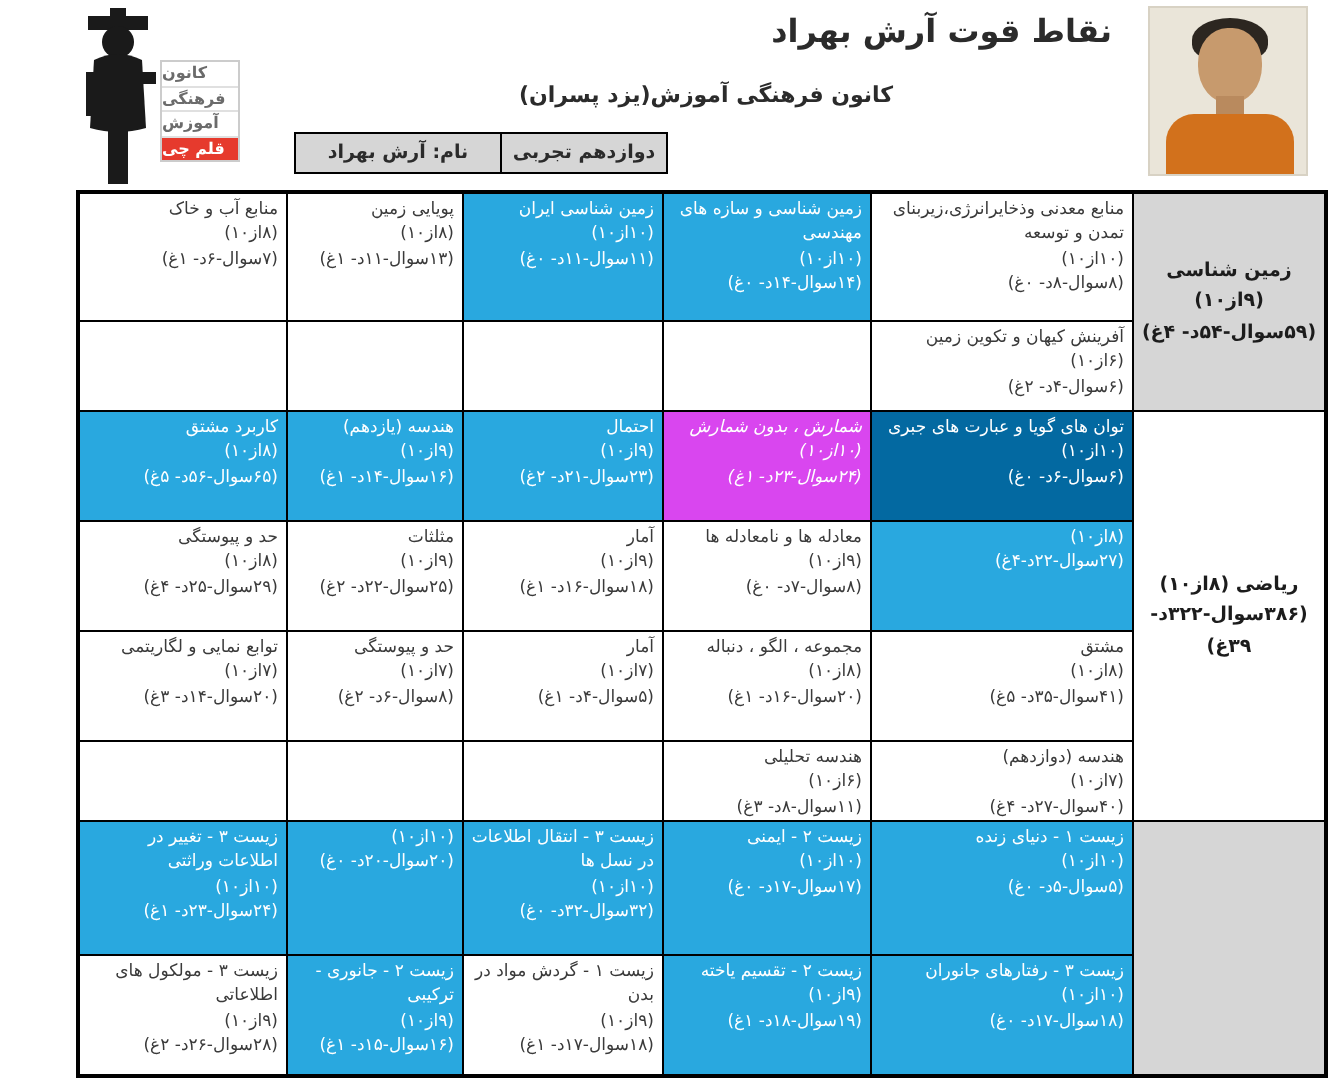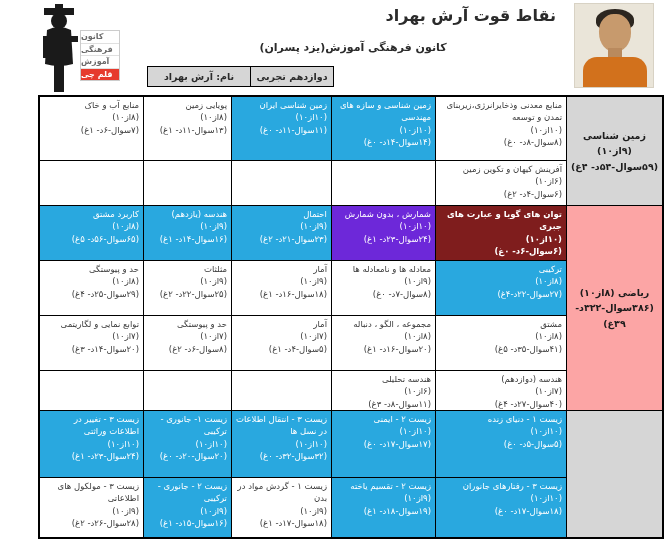--- a/index.html
+++ b/index.html
@@ -129,21 +129,21 @@
   <div class="face"></div>
   <div class="neck"></div>
   <div class="shirt"></div>
 </div>
 
 <div class="grid">
     <div class="cell cat" style="background: rgb(214, 214, 214); grid-area: 1 / 1 / span 2;">
       <span>زمین شناسی (۹از۱۰)</span>
       <span>(۵۹سوال-۵۴د- ۴غ)</span>
     </div>
-    <div class="cell cat" style="background: #fca5a5; grid-area: 3 / 1 / span 4; align-items: center;">
+    <div class="cell cat" style="background: #ffffff; grid-area: 3 / 1 / span 4; align-items: center;">
       <span>ریاضی (۸از۱۰)</span>
       <span>(۳۸۶سوال-۳۲۲د- ۳۹غ)</span>
     </div>
     <div class="cell cat" style="background: rgb(214, 214, 214); grid-area: 7 / 1 / span 2;">
       <span></span>
       <span></span>
     </div>
     <div class="cell" style="grid-area: 1 / 2;">
       <span class="t">منابع معدنی وذخایرانرژی،زیربنای تمدن و توسعه</span>
       <span class="s">(۱۰از۱۰)</span>
@@ -171,47 +171,46 @@
     </div>
     <div class="cell" style="grid-area: 2 / 2;">
       <span class="t">آفرینش کیهان و تکوین زمین</span>
       <span class="s">(۶از۱۰)</span>
       <span class="d">(۶سوال-۴د- ۲غ)</span>
     </div>
     <div class="cell" style="grid-area: 2 / 3;"></div>
     <div class="cell" style="grid-area: 2 / 4;"></div>
     <div class="cell" style="grid-area: 2 / 5;"></div>
     <div class="cell" style="grid-area: 2 / 6;"></div>
-    <div class="cell hl" style="background: #7f1d1d; grid-area: 3 / 2; font-weight: bold;">
+    <div class="cell hl" style="background: #0369a1; grid-area: 3 / 2;">
       <span class="t">توان های گویا و عبارت های جبری</span>
       <span class="s">(۱۰از۱۰)</span>
       <span class="d">(۶سوال-۶د- ۰غ)</span>
     </div>
-    <div class="cell hl" style="background: #6d28d9; grid-area: 3 / 3;">
+    <div class="cell hl" style="background: #d946ef; grid-area: 3 / 3; font-style: italic;">
       <span class="t">شمارش ، بدون شمارش</span>
       <span class="s">(۱۰از۱۰)</span>
       <span class="d">(۲۴سوال-۲۳د- ۱غ)</span>
     </div>
     <div class="cell hl" style="background: rgb(41, 168, 223); grid-area: 3 / 4;">
       <span class="t">احتمال</span>
       <span class="s">(۹از۱۰)</span>
       <span class="d">(۲۳سوال-۲۱د- ۲غ)</span>
     </div>
     <div class="cell hl" style="background: rgb(41, 168, 223); grid-area: 3 / 5;">
       <span class="t">هندسه (یازدهم)</span>
       <span class="s">(۹از۱۰)</span>
       <span class="d">(۱۶سوال-۱۴د- ۱غ)</span>
     </div>
     <div class="cell hl" style="background: rgb(41, 168, 223); grid-area: 3 / 6;">
       <span class="t">کاربرد مشتق</span>
       <span class="s">(۸از۱۰)</span>
       <span class="d">(۶۵سوال-۵۶د- ۵غ)</span>
     </div>
     <div class="cell hl" style="background: rgb(41, 168, 223); grid-area: 4 / 2;">
-      <span class="t">ترکیبی</span>
       <span class="s">(۸از۱۰)</span>
       <span class="d">(۲۷سوال-۲۲د-۴غ)</span>
     </div>
     <div class="cell" style="grid-area: 4 / 3;">
       <span class="t">معادله ها و نامعادله ها</span>
       <span class="s">(۹از۱۰)</span>
       <span class="d">(۸سوال-۷د- ۰غ)</span>
     </div>
     <div class="cell" style="grid-area: 4 / 4;">
       <span class="t">آمار</span>
@@ -275,21 +274,20 @@
       <span class="t">زیست ۲ - ایمنی</span>
       <span class="s">(۱۰از۱۰)</span>
       <span class="d">(۱۷سوال-۱۷د- ۰غ)</span>
     </div>
     <div class="cell hl" style="background: rgb(41, 168, 223); grid-area: 7 / 4;">
       <span class="t">زیست ۳ - انتقال اطلاعات در نسل ها</span>
       <span class="s">(۱۰از۱۰)</span>
       <span class="d">(۳۲سوال-۳۲د- ۰غ)</span>
     </div>
     <div class="cell hl" style="background: rgb(41, 168, 223); grid-area: 7 / 5;">
-      <span class="t">زیست ۱- جانوری - ترکیبی</span>
       <span class="s">(۱۰از۱۰)</span>
       <span class="d">(۲۰سوال-۲۰د- ۰غ)</span>
     </div>
     <div class="cell hl" style="background: rgb(41, 168, 223); grid-area: 7 / 6;">
       <span class="t">زیست ۳ - تغییر در اطلاعات وراثتی</span>
       <span class="s">(۱۰از۱۰)</span>
       <span class="d">(۲۴سوال-۲۳د- ۱غ)</span>
     </div>
     <div class="cell hl" style="background: rgb(41, 168, 223); grid-area: 8 / 2;">
       <span class="t">زیست ۳ - رفتارهای جانوران</span>

